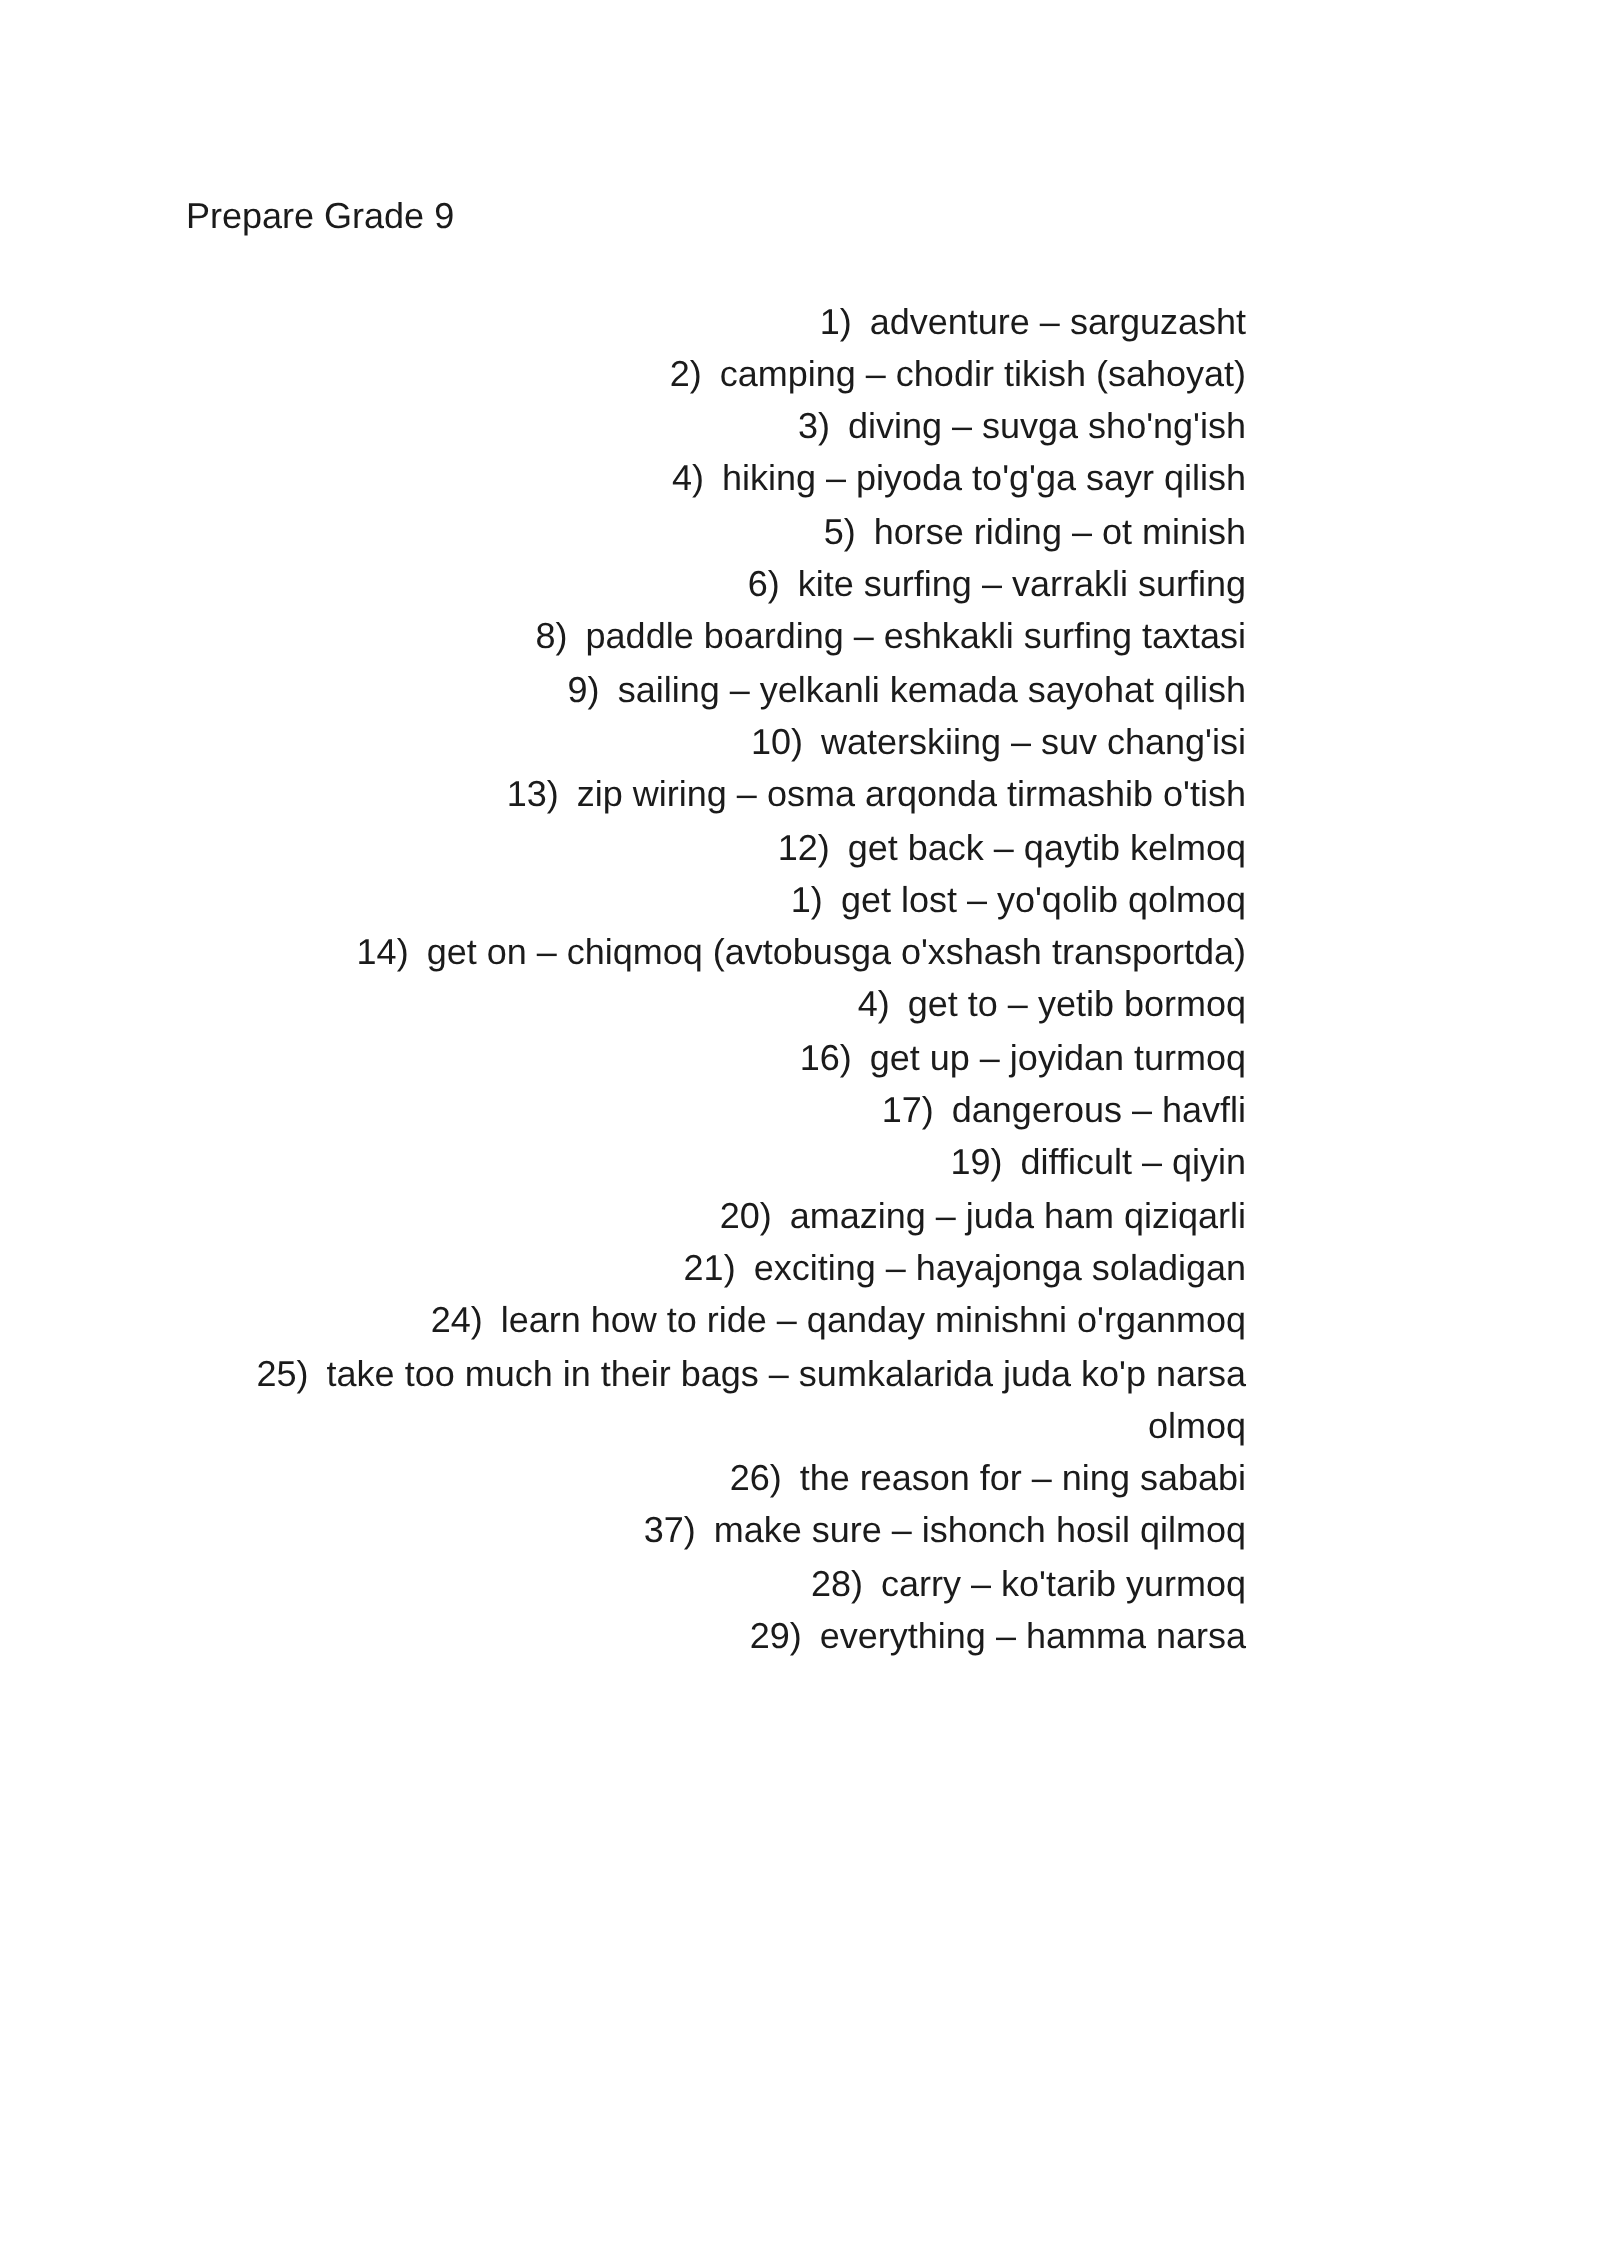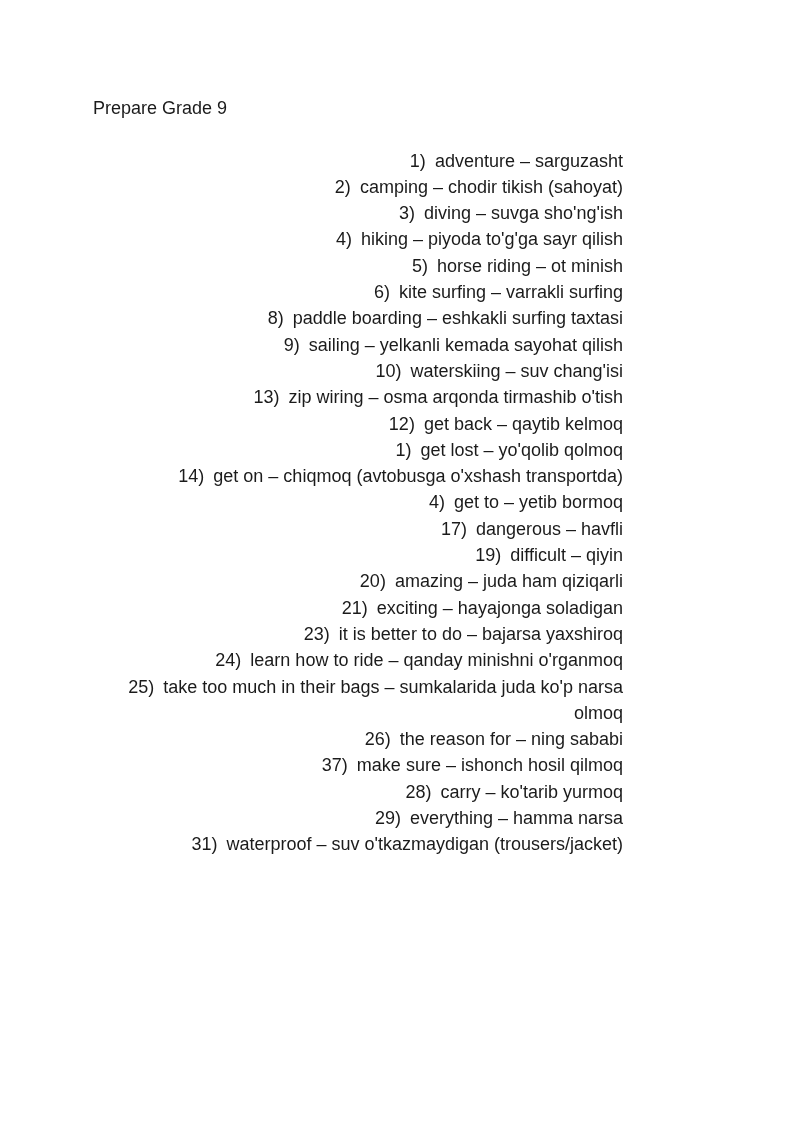--- a/index.html
+++ b/index.html
@@ -52,26 +52,25 @@
       <p class="line"><span class="num">5)</span><span>horse riding – ot minish</span></p>
       <p class="line"><span class="num">6)</span><span>kite surfing – varrakli surfing</span></p>
       <p class="line"><span class="num">8)</span><span>paddle boarding – eshkakli surfing taxtasi</span></p>
       <p class="line"><span class="num">9)</span><span>sailing – yelkanli kemada sayohat qilish</span></p>
       <p class="line"><span class="num">10)</span><span>waterskiing – suv chang'isi</span></p>
       <p class="line"><span class="num">13)</span><span>zip wiring – osma arqonda tirmashib o'tish</span></p>
       <p class="line"><span class="num">12)</span><span>get back – qaytib kelmoq</span></p>
       <p class="line"><span class="num">1)</span><span>get lost – yo'qolib qolmoq</span></p>
       <p class="line"><span class="num">14)</span><span>get on – chiqmoq (avtobusga o'xshash transportda)</span></p>
       <p class="line"><span class="num">4)</span><span>get to – yetib bormoq</span></p>
+      <p class="line"><span class="num">16)</span><span>get up – joyidan turmoq</span></p>
       <p class="line"><span class="num">17)</span><span>dangerous – havfli</span></p>
       <p class="line"><span class="num">19)</span><span>difficult – qiyin</span></p>
       <p class="line"><span class="num">20)</span><span>amazing – juda ham qiziqarli</span></p>
       <p class="line"><span class="num">21)</span><span>exciting – hayajonga soladigan</span></p>
-      <p class="line"><span class="num">23)</span><span>it is better to do – bajarsa yaxshiroq</span></p>
       <p class="line"><span class="num">24)</span><span>learn how to ride – qanday minishni o'rganmoq</span></p>
       <p class="line"><span class="num">25)</span><span>take too much in their bags – sumkalarida juda ko'p narsa olmoq</span></p>
       <p class="line"><span class="num">26)</span><span>the reason for – ning sababi</span></p>
       <p class="line"><span class="num">37)</span><span>make sure – ishonch hosil qilmoq</span></p>
       <p class="line"><span class="num">28)</span><span>carry – ko'tarib yurmoq</span></p>
       <p class="line"><span class="num">29)</span><span>everything – hamma narsa</span></p>
-      <p class="line"><span class="num">31)</span><span>waterproof – suv o'tkazmaydigan (trousers/jacket)</span></p>
     </div>
 </div>
 
 </body></html>

